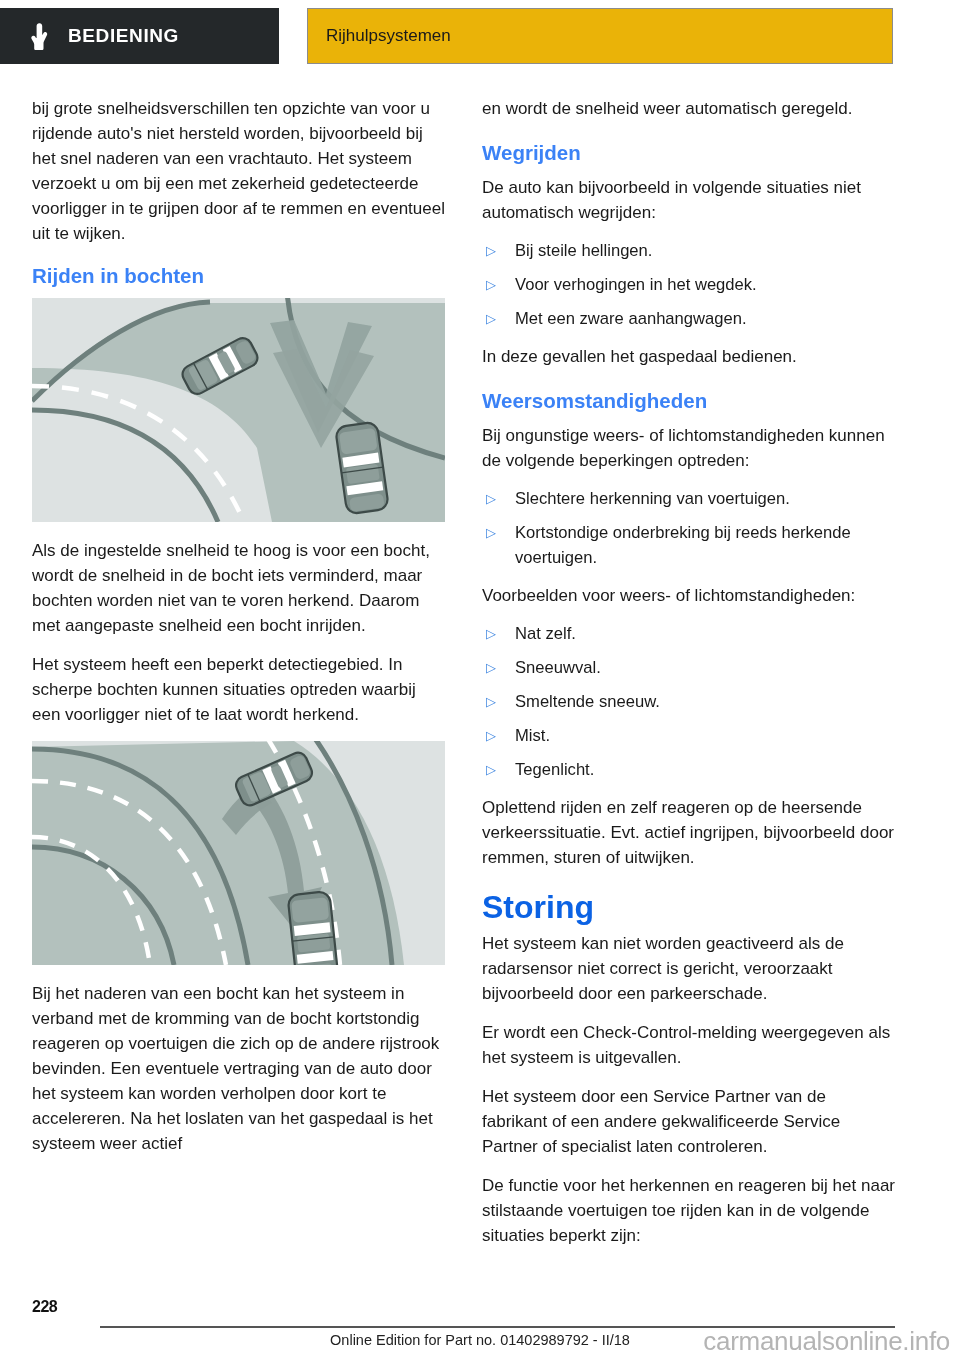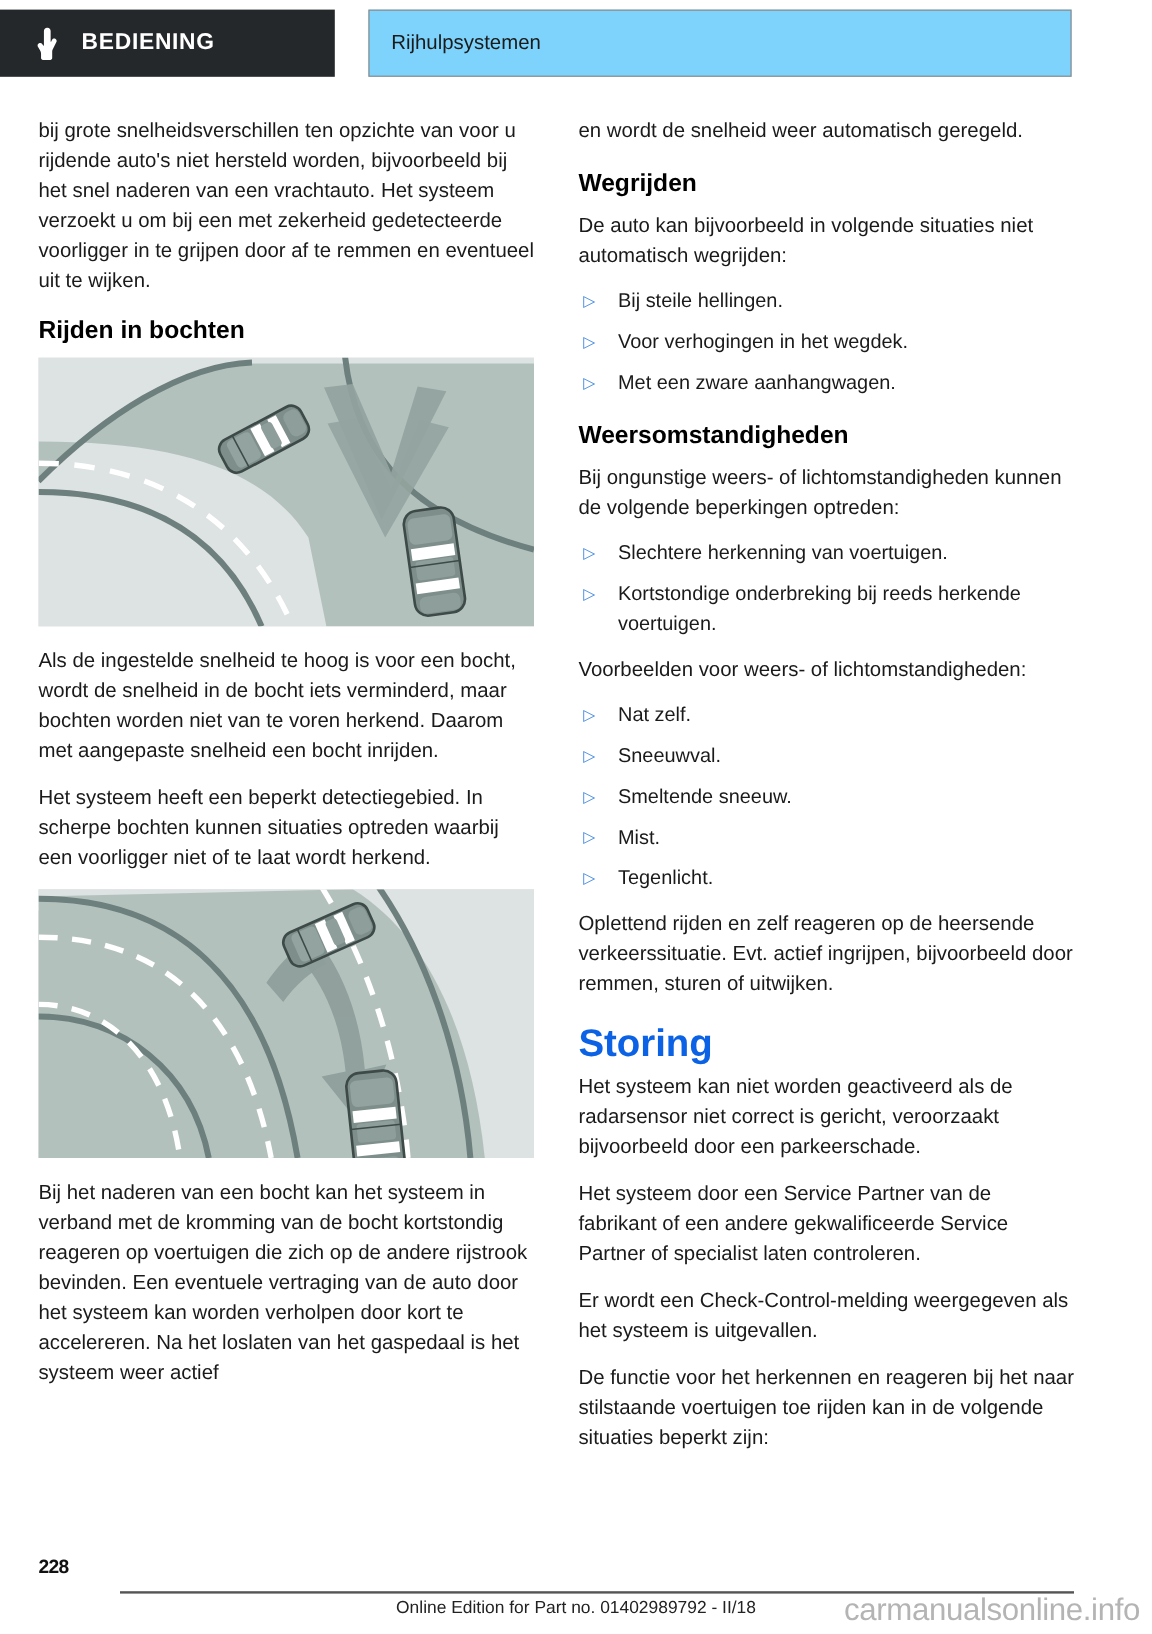--- a/index.html
+++ b/index.html
@@ -48,21 +48,21 @@
     font-size: 19px;
     font-weight: bold;
     letter-spacing: 0.6px;
   }
   .header-section {
     position: absolute;
     left: 307px;
     top: 0;
     width: 586px;
     height: 56px;
-    background: #7dd3fc;
+    background: #eab308;
     border: 1px solid #8c8c8c;
     box-sizing: border-box;
     display: flex;
     align-items: center;
     padding-left: 18px;
   }
   .header-section-label {
     font-size: 17px;
     color: #1a1a1a;
   }
@@ -88,21 +88,21 @@
     line-height: 25px;
     color: #1a1a1a;
   }
   p.para.tight { margin-bottom: 13px; }
 
   h2.sub {
     margin: 18px 0 9px 0;
     font-size: 20.5px;
     line-height: 27px;
     font-weight: bold;
-    color: #000000;
+    color: #3b82f6;
   }
   h2.sub.first { margin-top: 16px; }
 
   h2.major {
     margin: 22px 0 9px 0;
     font-size: 32px;
     line-height: 30px;
     font-weight: bold;
     color: #0b62e4;
   }
@@ -325,20 +325,21 @@
       </li>
       <li>
         <span class="tri">▷</span>
         <span>Voor verhogingen in het wegdek.</span>
       </li>
       <li>
         <span class="tri">▷</span>
         <span>Met een zware aanhangwagen.</span>
       </li>
     </ul>
+    <p class="para">In deze gevallen het gaspedaal bedienen.</p>
 
     <h2 class="sub">Weersomstandigheden</h2>
     <p class="para tight">Bij ongunstige weers- of lichtomstandigheden kunnen de volgende beperkingen optreden:</p>
     <ul class="blist">
       <li>
         <span class="tri">▷</span>
         <span>Slechtere herkenning van voertuigen.</span>
       </li>
       <li>
         <span class="tri">▷</span>
@@ -365,22 +366,22 @@
       </li>
       <li>
         <span class="tri">▷</span>
         <span>Tegenlicht.</span>
       </li>
     </ul>
     <p class="para">Oplettend rijden en zelf reageren op de heersende verkeerssituatie. Evt. actief ingrijpen, bijvoorbeeld door remmen, sturen of uitwijken.</p>
 
     <h2 class="major">Storing</h2>
     <p class="para">Het systeem kan niet worden geactiveerd als de radarsensor niet correct is gericht, veroorzaakt bijvoorbeeld door een parkeerschade.</p>
+    <p class="para">Er wordt een Check-Control-melding weergegeven als het systeem is uitgevallen.</p>
     <p class="para">Het systeem door een Service Partner van de fabrikant of een andere gekwalificeerde Service Partner of specialist laten controleren.</p>
-    <p class="para">Er wordt een Check-Control-melding weergegeven als het systeem is uitgevallen.</p>
     <p class="para">De functie voor het herkennen en reageren bij het naar stilstaande voertuigen toe rijden kan in de volgende situaties beperkt zijn:</p>
   </div>
 </div>
 
 <div class="footer">
   <div class="page-number">228</div>
   <div class="footer-rule"></div>
   <div class="footer-note">Online Edition for Part no. 01402989792 - II/18</div>
   <div class="watermark">carmanualsonline.info</div>
 </div>

